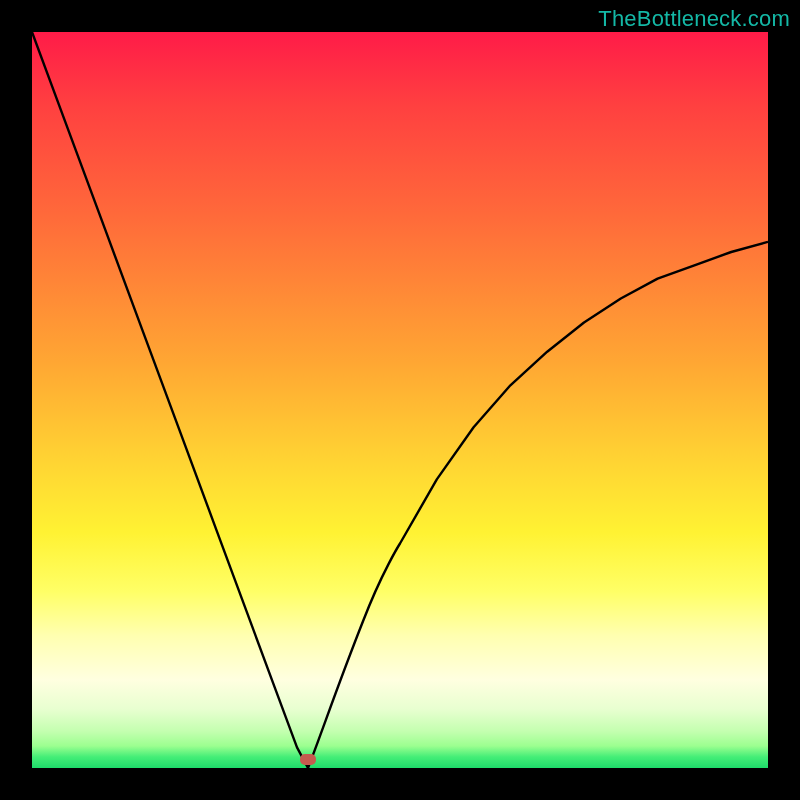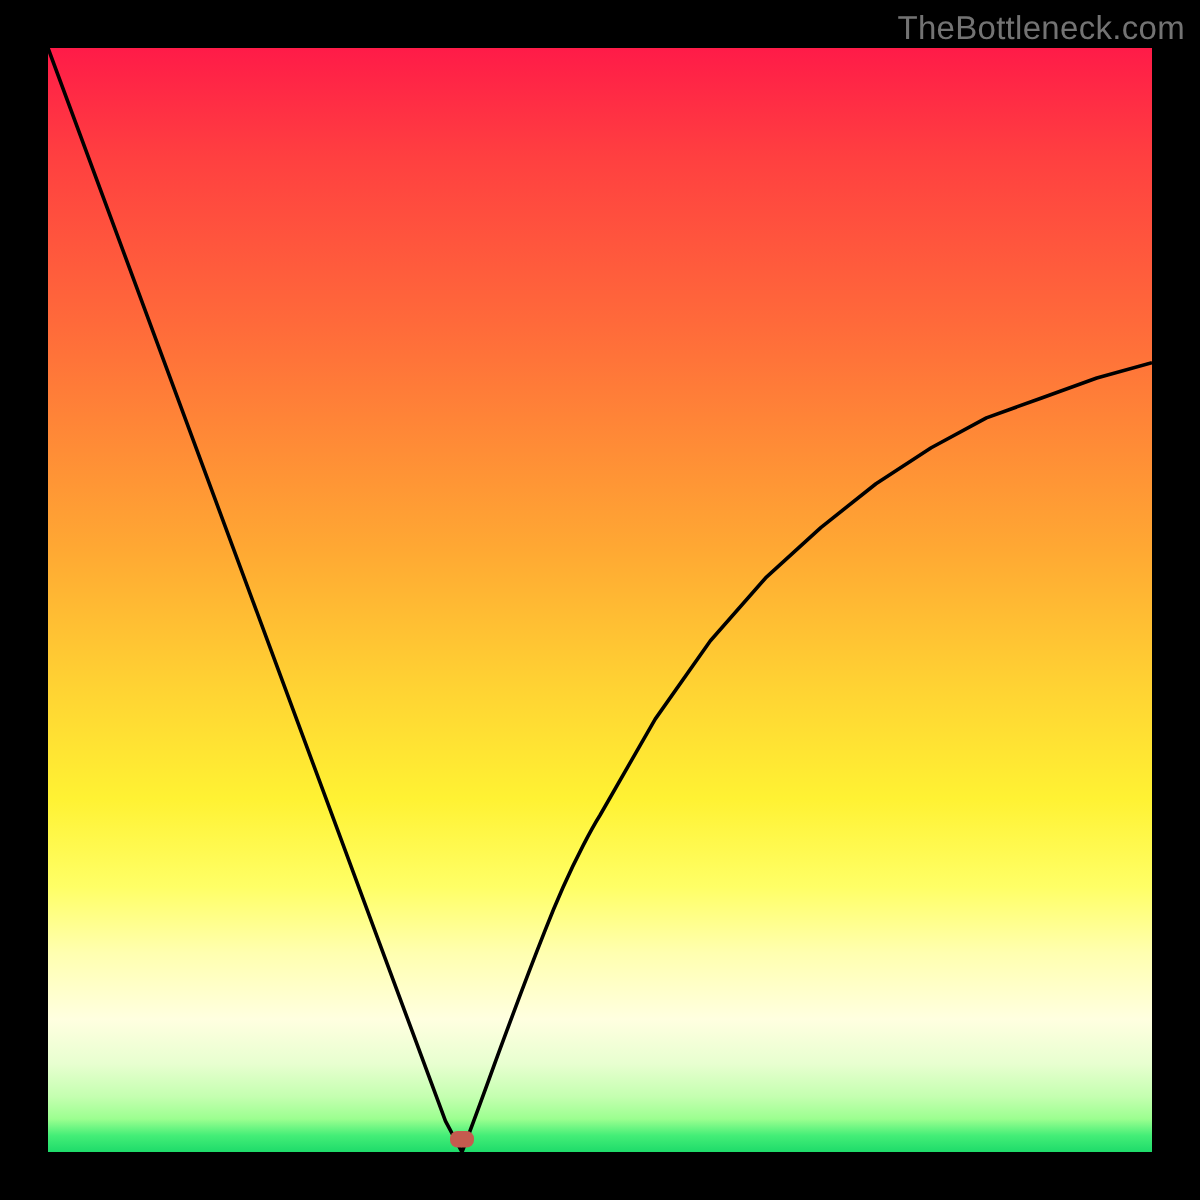--- a/index.html
+++ b/index.html
@@ -53,21 +53,21 @@
     position: absolute;
     width: 16px;
     height: 11px;
     border-radius: 5px;
     background: #c55b4f;
   }
   .watermark {
     position: absolute;
     top: 6px;
     right: 10px;
-    color: #737373;
+    color: #14b8a6;
     font-size: 22px;
     letter-spacing: 0.2px;
   }
 </style>
 </head>
 <body>
 
 <div class="frame">
   <div class="plot">
     <svg class="curve-svg" viewBox="0 0 736 736" preserveAspectRatio="none">

